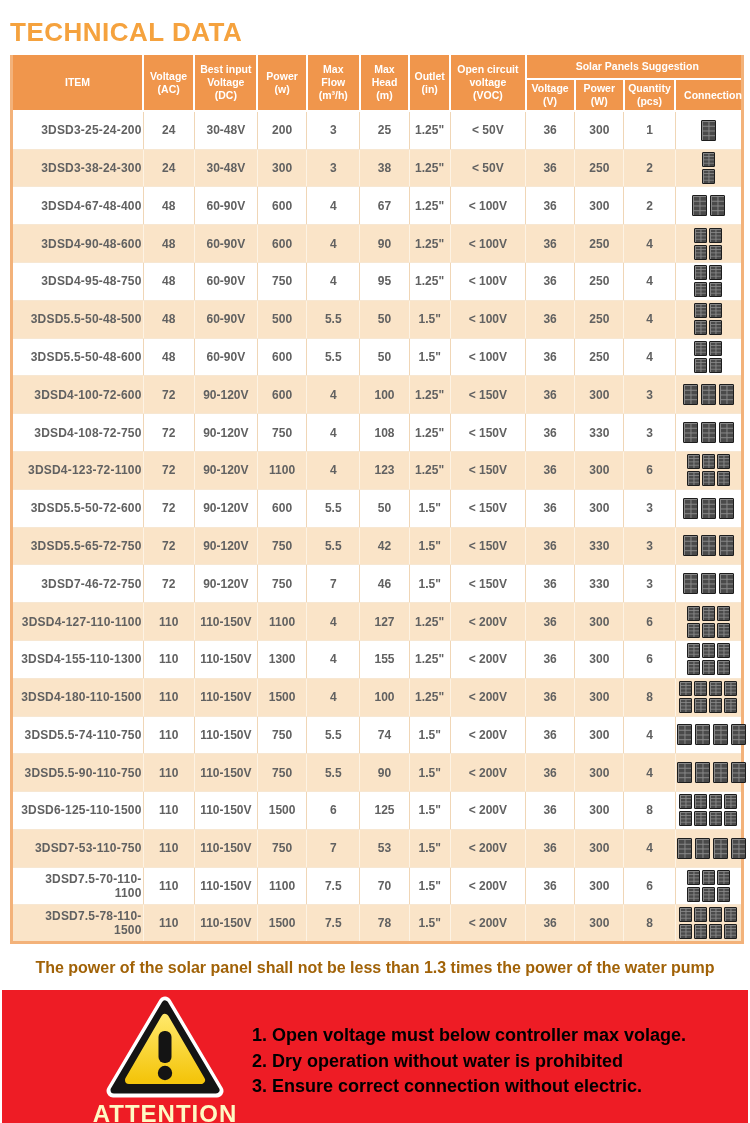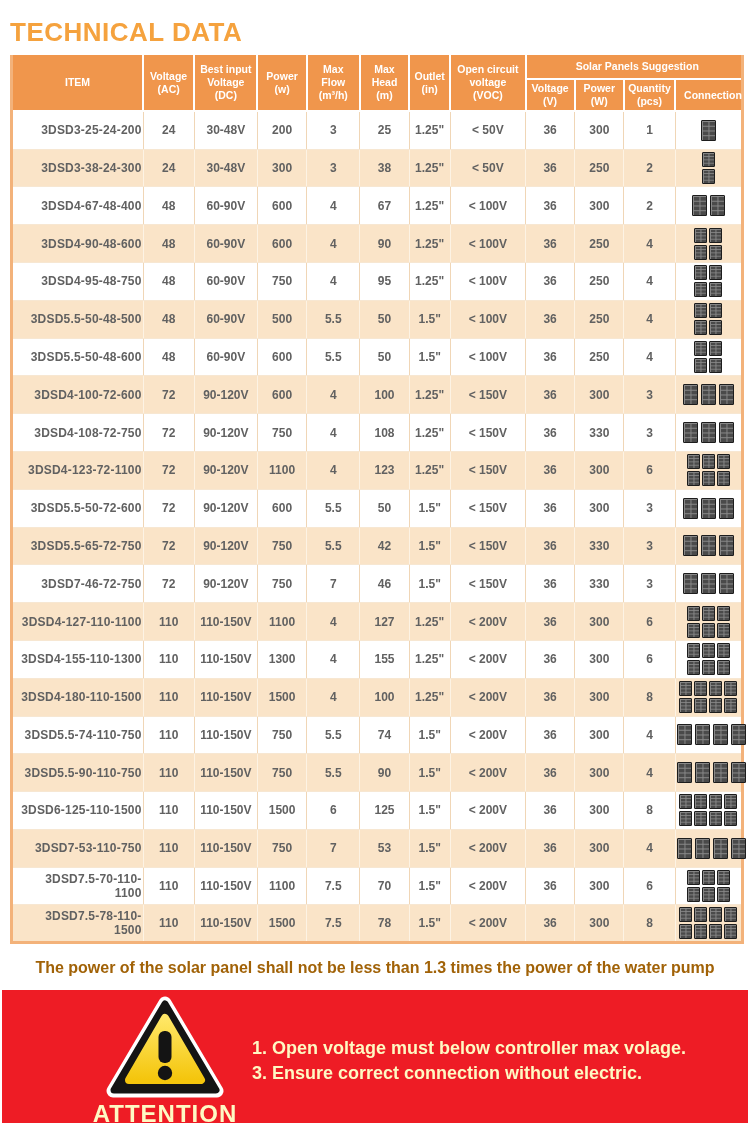--- a/index.html
+++ b/index.html
@@ -30,21 +30,21 @@
            background-image:linear-gradient(#8a8a8a 1px, transparent 1px), linear-gradient(90deg,#8a8a8a 1px, transparent 1px);
            background-size:50% 25%; }
   .panels.rows-2 { gap:2px 2px; }
   .panels.rows-2 .panel { width:13px; height:15px; }
 
   .note { margin-top:15px; text-align:center; font-size:16px; font-weight:bold; color:#a16207; }
 
   .alert { margin-top:13px; width:750px; height:142px; background:#ee1c25; display:flex; align-items:center; }
   .alert-icon-wrap { width:150px; margin-left:88px; display:flex; flex-direction:column; align-items:center; flex:0 0 auto; }
   .alert-label { margin-top:2px; color:#fef9c3; font-size:24px; font-weight:bold; letter-spacing:1px; }
-  .alert-lines { margin-left:12px; color:#fef9c3; font-size:18px; font-weight:bold; line-height:1.42; }
+  .alert-lines { margin-left:12px; color:#000000; font-size:18px; font-weight:bold; line-height:1.42; }
 </style>
 </head>
 <body>
 
 <div class="page">
 
   <h1 class="title">TECHNICAL DATA</h1>
 
   <table class="spec">
     <colgroup>
@@ -538,17 +538,18 @@
         <path d="M60 9 L112 97 H8 Z" fill="#ffffff" stroke="#ffffff" stroke-width="13" stroke-linejoin="round"></path>
         <path d="M60 10 L111 96 H9 Z" fill="#141414" stroke="#141414" stroke-width="7" stroke-linejoin="round"></path>
         <path d="M60 24 L96 86 H24 Z" fill="url(#ag)" stroke="url(#ag)" stroke-width="8" stroke-linejoin="round"></path>
         <rect x="53.5" y="37" width="13" height="32" rx="6" fill="#141414"></rect>
         <circle cx="60" cy="79" r="7.2" fill="#141414"></circle>
       </svg>
       <div class="alert-label">ATTENTION</div>
     </div>
     <div class="alert-lines">
       <div>1. Open voltage must below controller max volage.</div>
+      <div>2. Dry operation without water is prohibited</div>
       <div>3. Ensure correct connection without electric.</div>
     </div>
   </div>
 
 </div>
 
 </body></html>

